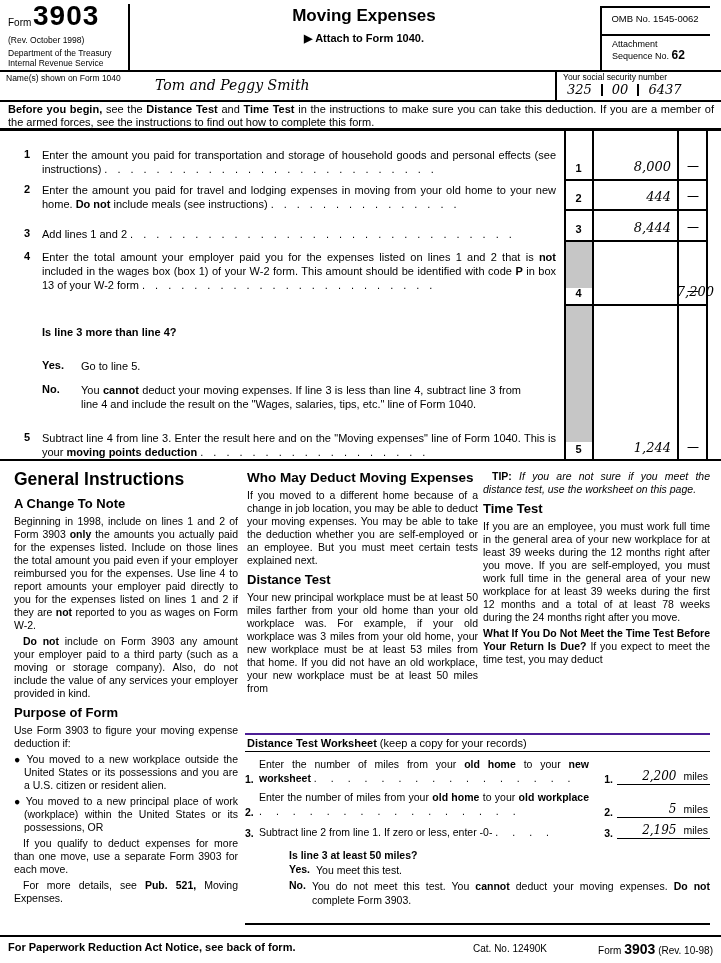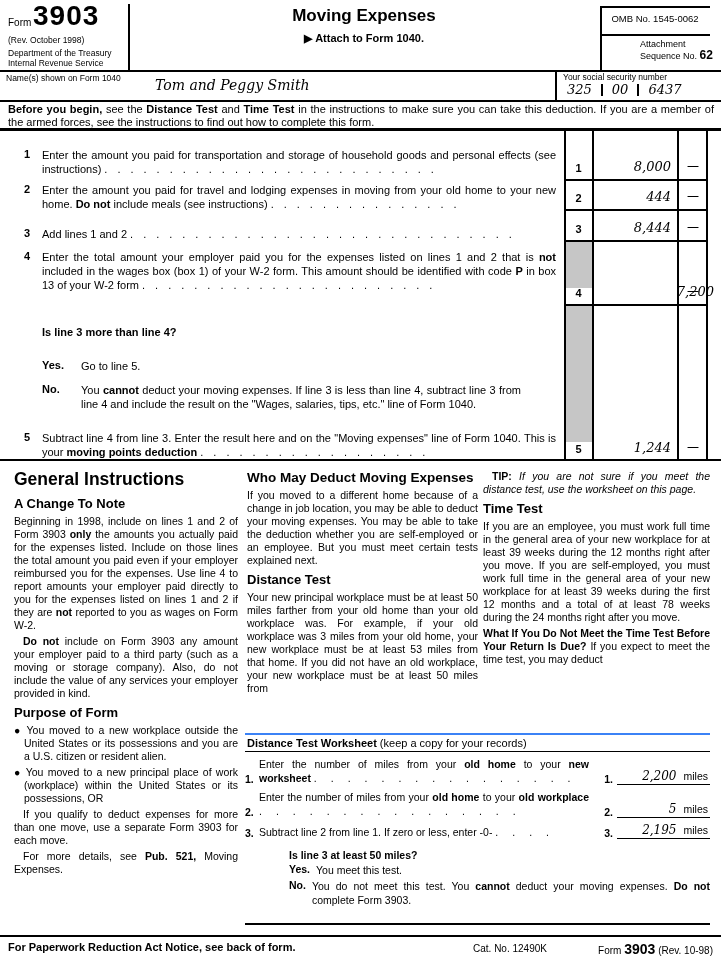--- a/index.html
+++ b/index.html
@@ -14,21 +14,21 @@
   .vline{position:absolute;background:#000;width:2px;}
   .hline{position:absolute;background:#000;height:2px;}
   .shade{position:absolute;background:#c6c6c6;}
   
   .form-label{left:8px;top:17px;font-size:10px;}
   .form-number{left:33px;top:0px;font-size:28px;font-weight:bold;letter-spacing:1px;}
   .small9{font-size:8.5px;line-height:10px;}
   .title{left:130px;top:6px;width:468px;text-align:center;font-size:17px;font-weight:bold;}
   .attach{left:130px;top:32px;width:468px;text-align:center;font-size:11px;font-weight:bold;}
   .omb{left:600px;top:13px;width:110px;text-align:center;font-size:9.5px;}
-  .attach-box{left:612px;top:39px;font-size:9px;line-height:11px;margin-left:28px;}
+  .attach-box{left:612px;top:39px;font-size:9px;line-height:11px;}
   .seq-no{font-size:12px;font-weight:bold;}
   
   .name-label{left:6px;top:73px;font-size:8.5px;}
   .name-value{left:155px;top:77px;font-size:14px;}
   .ssn-label{left:563px;top:72px;font-size:8.5px;}
   .ssn-value{left:567px;top:82px;font-size:13px;}
   .ssn-sep{display:inline-block;width:0;border-left:2px dashed #000;height:12px;margin:0 9px;vertical-align:-2px;}
   
   .notice{left:8px;top:103px;width:706px;font-size:11px;line-height:12.5px;text-align:justify;}
   
@@ -43,21 +43,21 @@
   .ccell{position:absolute;left:679px;width:28px;text-align:center;font-size:12px;}
   
   .col{position:absolute;font-size:10.5px;line-height:13px;text-align:justify;}
   .col p{margin:0 0 3px 0;}
   .col .indent{text-indent:9px;}
   .gi-title{font-size:17.5px;font-weight:bold;margin:0 0 7px 0;line-height:19px;text-align:left;}
   .sec-title{font-size:13px;font-weight:bold;margin:5px 0 4px 0;line-height:15px;text-align:left;}
   .bullet{padding-left:10px;text-indent:-10px;}
   
   .worksheet{position:absolute;left:245px;top:733px;width:465px;height:188px;
-             border-top:2px solid #3b82f6;border-bottom:2.5px solid #000;font-size:10.5px;}
+             border-top:2px solid #4c1d95;border-bottom:2.5px solid #000;font-size:10.5px;}
   .ws-head{padding:2px 0 2px 2px;border-bottom:1.5px solid #000;font-size:11px;}
   .ws-row{display:flex;align-items:flex-end;margin-top:5px;}
   .wno{width:14px;font-weight:bold;flex:none;}
   .wtext{width:330px;flex:none;line-height:14px;text-align:justify;}
   .wlabel{width:24px;flex:none;text-align:right;font-weight:bold;padding-right:4px;}
   .wline{flex:1;border-bottom:1.5px solid #000;display:flex;align-items:baseline;padding-bottom:1px;}
   .wval{flex:1;text-align:right;font-size:12px;}
   .wunit{margin-left:7px;margin-right:2px;flex:none;}
   .ws-q{margin:10px 0 2px 44px;font-weight:bold;}
   .ws-a{margin:2px 0 0 44px;display:flex;}
@@ -159,20 +159,21 @@
     <div class="ccell hand" style="top:153px;">—</div>
     <div class="ccell hand" style="top:309px;">—</div>
   </div>
 
   <div class="col" style="left:14px;top:470px;width:224px;">
     <div class="gi-title">General Instructions</div>
     <div class="sec-title">A Change To Note</div>
     <p>Beginning in 1998, include on lines 1 and 2 of Form 3903 <span class="b">only</span> the amounts you actually paid for the expenses listed. Include on those lines the total amount you paid even if your employer reimbursed you for the expenses. Use line 4 to report amounts your employer paid directly to you for the expenses listed on lines 1 and 2 if they are <span class="b">not</span> reported to you as wages on Form W-2.</p>
     <p class="indent"><span class="b">Do not</span> include on Form 3903 any amount your employer paid to a third party (such as a moving or storage company). Also, do not include the value of any services your employer provided in kind.</p>
     <div class="sec-title">Purpose of Form</div>
+    <p>Use Form 3903 to figure your moving expense deduction if:</p>
     <p class="bullet">●  You moved to a new workplace outside the United States or its possessions and you are a U.S. citizen or resident alien.</p>
     <p class="bullet">●  You moved to a new principal place of work (workplace) within the United States or its possessions, OR</p>
     <p class="indent">If you qualify to deduct expenses for more than one move, use a separate Form 3903 for each move.</p>
     <p class="indent">For more details, see <span class="b">Pub. 521,</span> Moving Expenses.</p>
   </div>
 
   <div class="col" style="left:247px;top:470px;width:231px;">
     <div class="sec-title" style="font-size:13.5px;margin-top:0;">Who May Deduct Moving Expenses</div>
     <p>If you moved to a different home because of a change in job location, you may be able to deduct your moving expenses. You may be able to take the deduction whether you are self-employed or an employee. But you must meet certain tests explained next.</p>
     <div class="sec-title">Distance Test</div>

